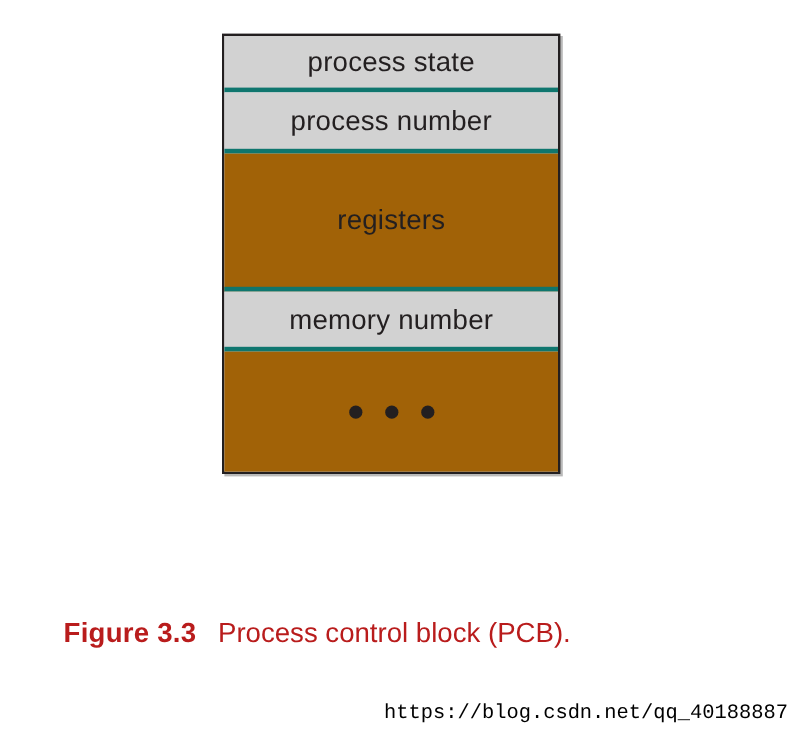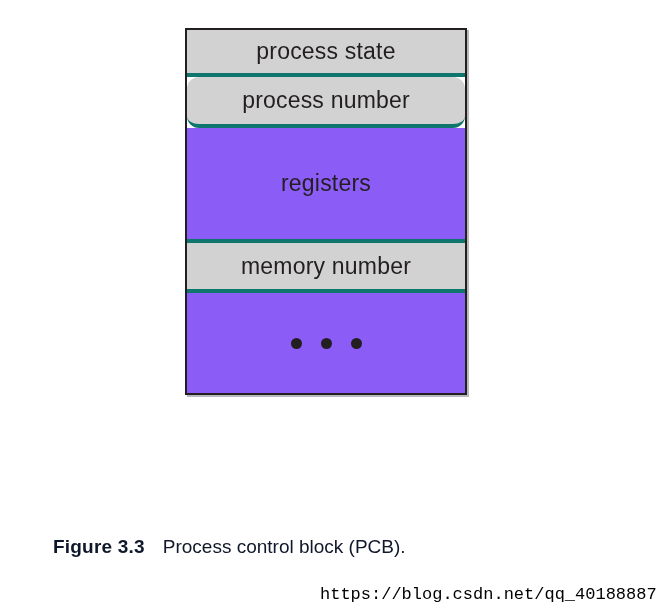--- a/index.html
+++ b/index.html
@@ -29,39 +29,39 @@
     display: flex;
     align-items: center;
     justify-content: center;
     border-bottom: 4px solid #0f766e;
     font-size: 23px;
     color: #231f20;
     letter-spacing: 0.2px;
   }
   .row:last-child { border-bottom: none; }
   .fill-gray { background: #d2d2d2; }
-  .fill-blue { background: #8b5cf6; }
+  .fill-blue { background: #a16207; }
   .h-sm1 { height: 43px; }
-  .h-sm2 { height: 47px; border-radius: 12px; }
+  .h-sm2 { height: 47px; }
   .h-sm3 { height: 46px; }
   .h-lg1 { height: 111px; }
   .h-lg2 { height: 100px; }
   .dots-row { gap: 19px; }
   .dot {
     width: 11px;
     height: 11px;
     border-radius: 50%;
     background: #231f20;
   }
   .caption {
     position: absolute;
     left: 53px;
-    top: 536px;
-    font-size: 19px;
-    color: #0f172a;
+    top: 514px;
+    font-size: 23px;
+    color: #b91c1c;
     white-space: nowrap;
   }
   .caption .cap-number {
     font-weight: bold;
     margin-right: 18px;
     letter-spacing: 0.2px;
   }
   .watermark {
     position: absolute;
     left: 320px;

